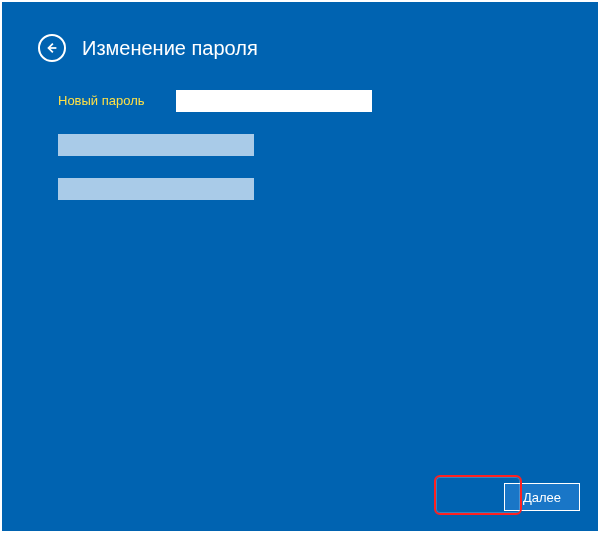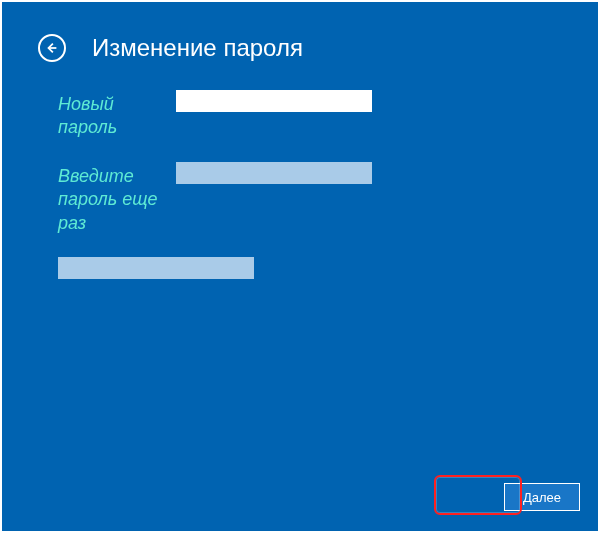--- a/index.html
+++ b/index.html
@@ -37,39 +37,38 @@
     flex-shrink: 0;
   }
   .back-btn svg {
     width: 14px;
     height: 14px;
     fill: none;
     stroke: #ffffff;
     stroke-width: 2;
   }
   .title {
-    font-size: 24px;
+    font-size: 20px;
     font-weight: 400;
-    margin-left: 26px;
+    margin-left: 16px;
   }
   .form {
     padding: 28px 0 0 56px;
   }
   .row {
     display: flex;
     align-items: flex-start;
     margin-bottom: 22px;
   }
   .label {
     width: 118px;
-    font-size: 18px;
+    font-size: 13px;
     line-height: 1.3;
-    color: #5eead4;
+    color: #fde047;
     padding-top: 3px;
-    font-style: italic;
   }
   .field {
     width: 196px;
     height: 22px;
     background: #ffffff;
     border: none;
     box-sizing: border-box;
     padding: 2px 4px;
     font-size: 13px;
     color: #000;
@@ -121,21 +120,20 @@
   </div>
 
   <div class="form">
 
     <div class="row">
       <div class="label">Новый пароль</div>
       <input type="password" class="field" value="" style="">
     </div>
 
     <div class="row">
-      <div class="label">Введите пароль еще раз</div>
       <input type="password" class="field muted" value="" style="">
     </div>
 
     <div class="row">
       <input type="text" class="field muted" value="" style="">
     </div>
 
   </div>
 
   <div class="footer">

